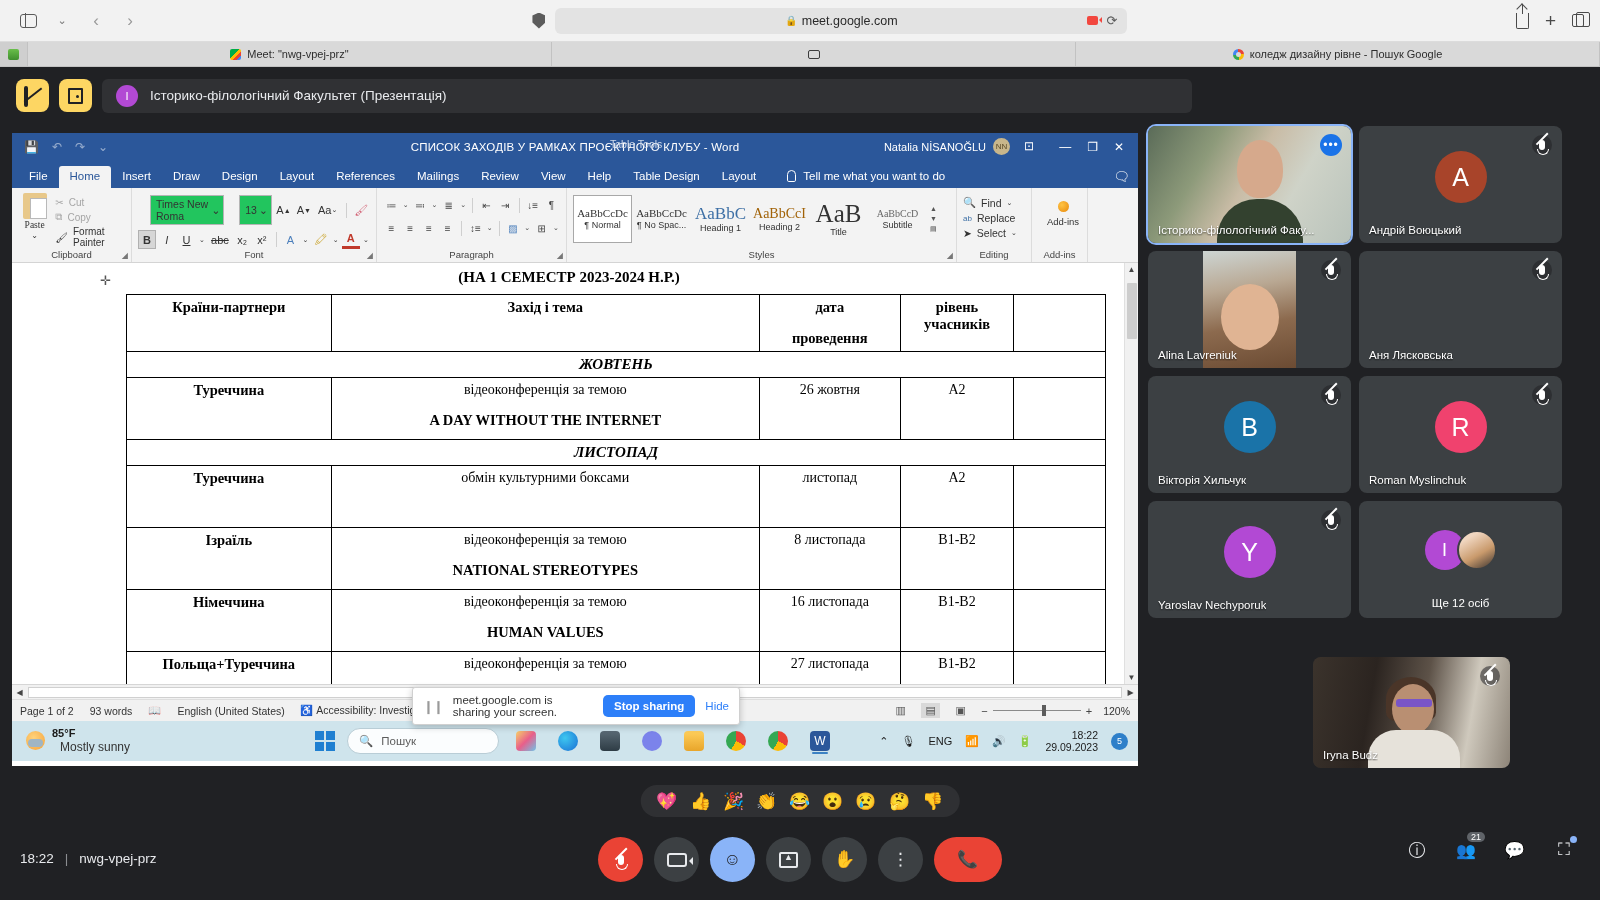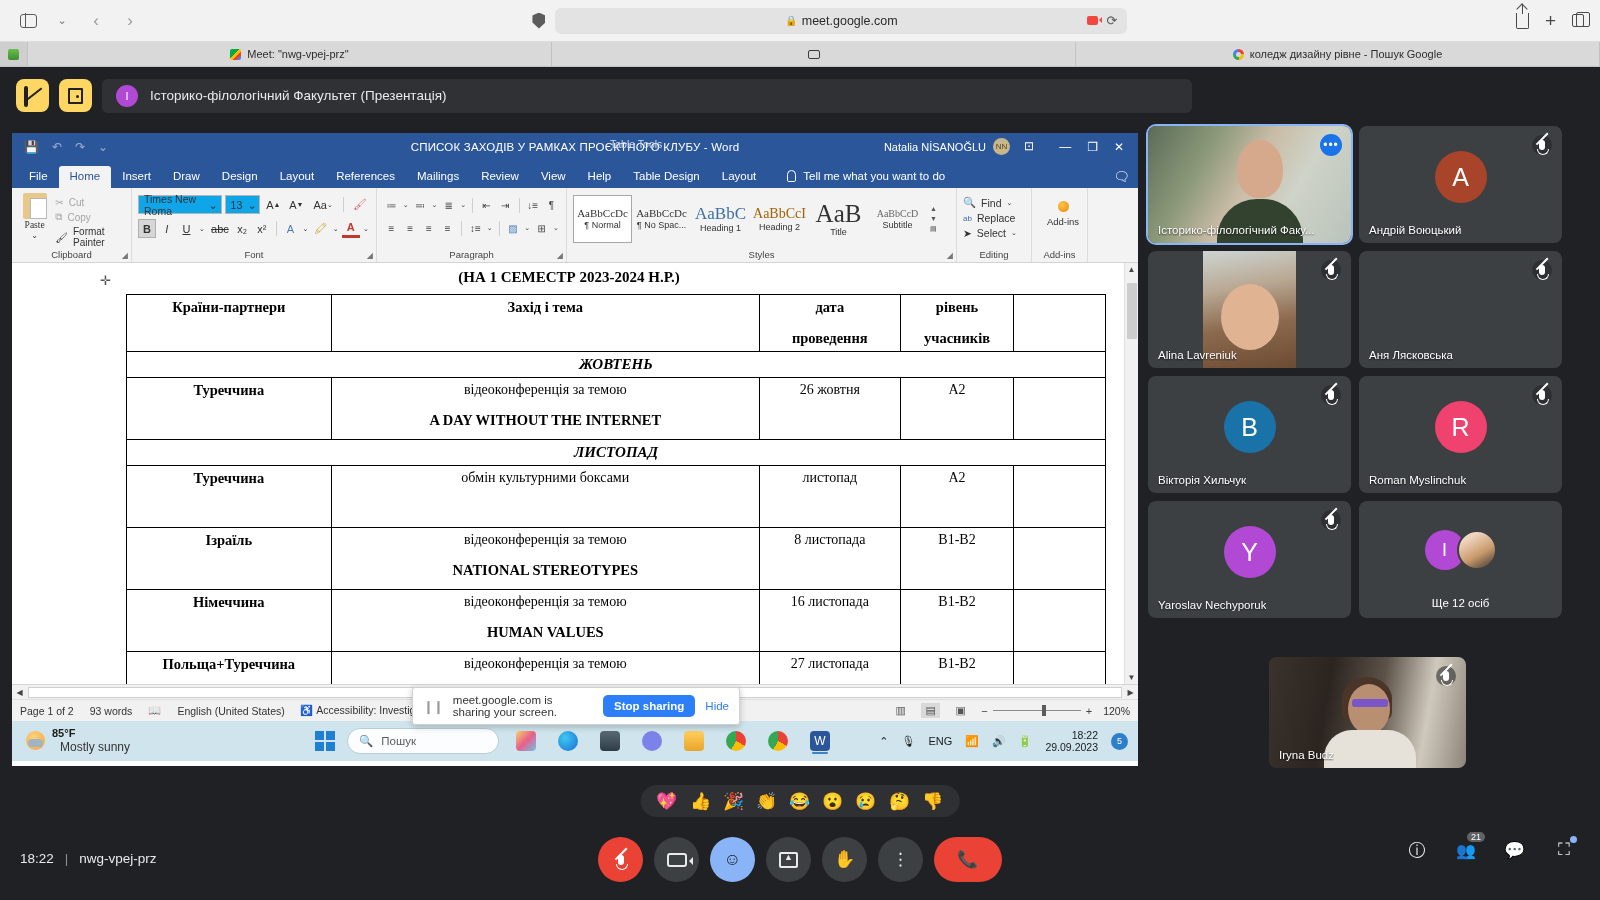--- a/index.html
+++ b/index.html
@@ -158,21 +158,21 @@
   .clip-grid { display: flex; gap: 4px; padding-top: 2px; }
   .paste-btn { width: 40px; display:flex;flex-direction:column;align-items:center; gap:1px;font-family:Liberation Serif, serif; }
   .paste-ico { width: 24px; height: 26px; background: #e8c88a; border-radius: 2px; position: relative; }
   .paste-ico:after{content:"";position:absolute;left:7px;top:5px;width:15px;height:19px;background:#fff;border:1px solid #b9b9b9;}
   .paste-lbl { font-size: 9.5px; }
   .clip-items { display:flex;flex-direction:column;gap:3px;padding-top:4px;}
   .clip-item { display:flex;align-items:center;gap:5px;font-size:10px;color:#a6a6a6;}
   .clip-item.on { color:#333; }
 
   .font-row1 { display: flex; align-items: center; gap: 3px; padding-top: 4px;}
-  .font-box { height: 19px; border: 1px solid #b5b5b5; background: #0ea5e9; display: flex; align-items: center; padding: 0 3px 0 5px; font-size: 10.5px; }
+  .font-box { height: 30px; border: 1px solid #b5b5b5; background: #22c55e; display: flex; align-items: center; padding: 0 3px 0 5px; font-size: 10.5px; margin-left: 12px; }
   .font-name { width: 84px; justify-content: space-between; }
   .font-size { width: 36px; justify-content: space-between; }
   .mini-btn { width: 20px; height: 19px; display: flex; align-items: center; justify-content: center; font-size: 11px; }
   .font-row2 { display: flex; align-items: center; gap: 2px; padding-top: 5px; }
   .fbtn { width: 19px; height: 19px; display:flex;align-items:center;justify-content:center;font-size:11px;}
   .fbtn.pressed { background: #d6d6d6; border: 1px solid #b0b0b0; }
   .vsep { width: 1px; height: 15px; background: #cfcfcf; margin: 0 3px; }
 
   .para-row { display: flex; align-items: center; gap: 2px; padding-top: 5px; }
   .pbtn { width: 19px; height: 18px; display:flex;align-items:center;justify-content:center;font-size:10px;color:#444;}
@@ -326,21 +326,21 @@
   .vid-alina .head { position:absolute; left:20%; top:28%; width:58px;height:66px;border-radius:50%; background:#e0b493;}
   .vid-alina .hair { position:absolute; left:8%; top:18%; width:84px;height:88px;border-radius:50% 50% 40% 40%; background:#caa36c; z-index:-1;}
   .tile-small-img { position:absolute; left:50%; top:42%; transform:translate(-50%,-50%); width:50px;height:50px;border-radius:50%; overflow:hidden;}
   .img-anya { background: linear-gradient(150deg,#4b3b2e 0%,#7c6b52 35%,#c9773a 60%,#32302c 100%); width:100%;height:100%;}
   .combo-av { position:absolute; left:50%; top:42%; transform:translate(-50%,-50%); display:flex; }
   .combo-av .c1 { width:40px;height:40px;border-radius:50%;background:#b249d4;color:#fff;font-size:18px;display:flex;align-items:center;justify-content:center;}
   .combo-av .c2 { width:40px;height:40px;border-radius:50%; margin-left:-8px; background: linear-gradient(150deg,#f0d6c0 20%,#c99a6c 60%,#3a3330 100%); border:2px solid #3c4043;}
   .more-people-label { position:absolute; left:0; right:0; bottom:9px; text-align:center; color:#fff; font-size:11.5px;}
 
   .self-tile {
-    position: absolute; left: 1269px; top: 657px; width: 197px; height: 111px;
+    position: absolute; left: 1313px; top: 657px; width: 197px; height: 111px;
     border-radius: 8px; overflow: hidden; background: #2b2b2b;
   }
   .vid-iryna { position:absolute; inset:0; background: linear-gradient(100deg,#3b332c 0%,#2b2420 30%,#5d5248 55%,#cfc9bd 78%,#8d8478 100%); }
   .vid-iryna .head { position:absolute; left:40%; top:24%; width:42px;height:50px;border-radius:50%; background:#b98f72;}
   .vid-iryna .hair { position:absolute; left:37%; top:18%; width:50px;height:44px;border-radius:50% 50% 20% 20%; background:#4a3528;}
   .vid-iryna .glasses { position:absolute; left:42%; top:38%; width:36px;height:8px; background:#6d4bd6; border-radius:3px; opacity:.85;}
   .vid-iryna .body { position:absolute; left:28%; top:66%; width:92px;height:50px;border-radius:28px 28px 0 0; background:#e6e2da;}
 
   
   .emoji-bar {
@@ -674,21 +674,21 @@
           <tbody>
               <tr>
             <td class="c-country th-cell">Країни-партнери</td>
             <td class="c-theme th-cell">Захід і тема</td>
             <td class="c-date th-cell">
               <div>дата</div>
               <div style="margin-top:14px">проведення</div>
             </td>
             <td class="c-level th-cell">
               <div>рівень</div>
-              <div style="margin-top:14px">учасників</div>
+              <div style="">учасників</div>
             </td>
             <td class="c-extra"></td>
           </tr>
 
           <tr class="month-row">
             <td colspan="5">ЖОВТЕНЬ</td>
           </tr>
 
           <tr class="row-tall">
             <td class="c-country">Туреччина</td>

